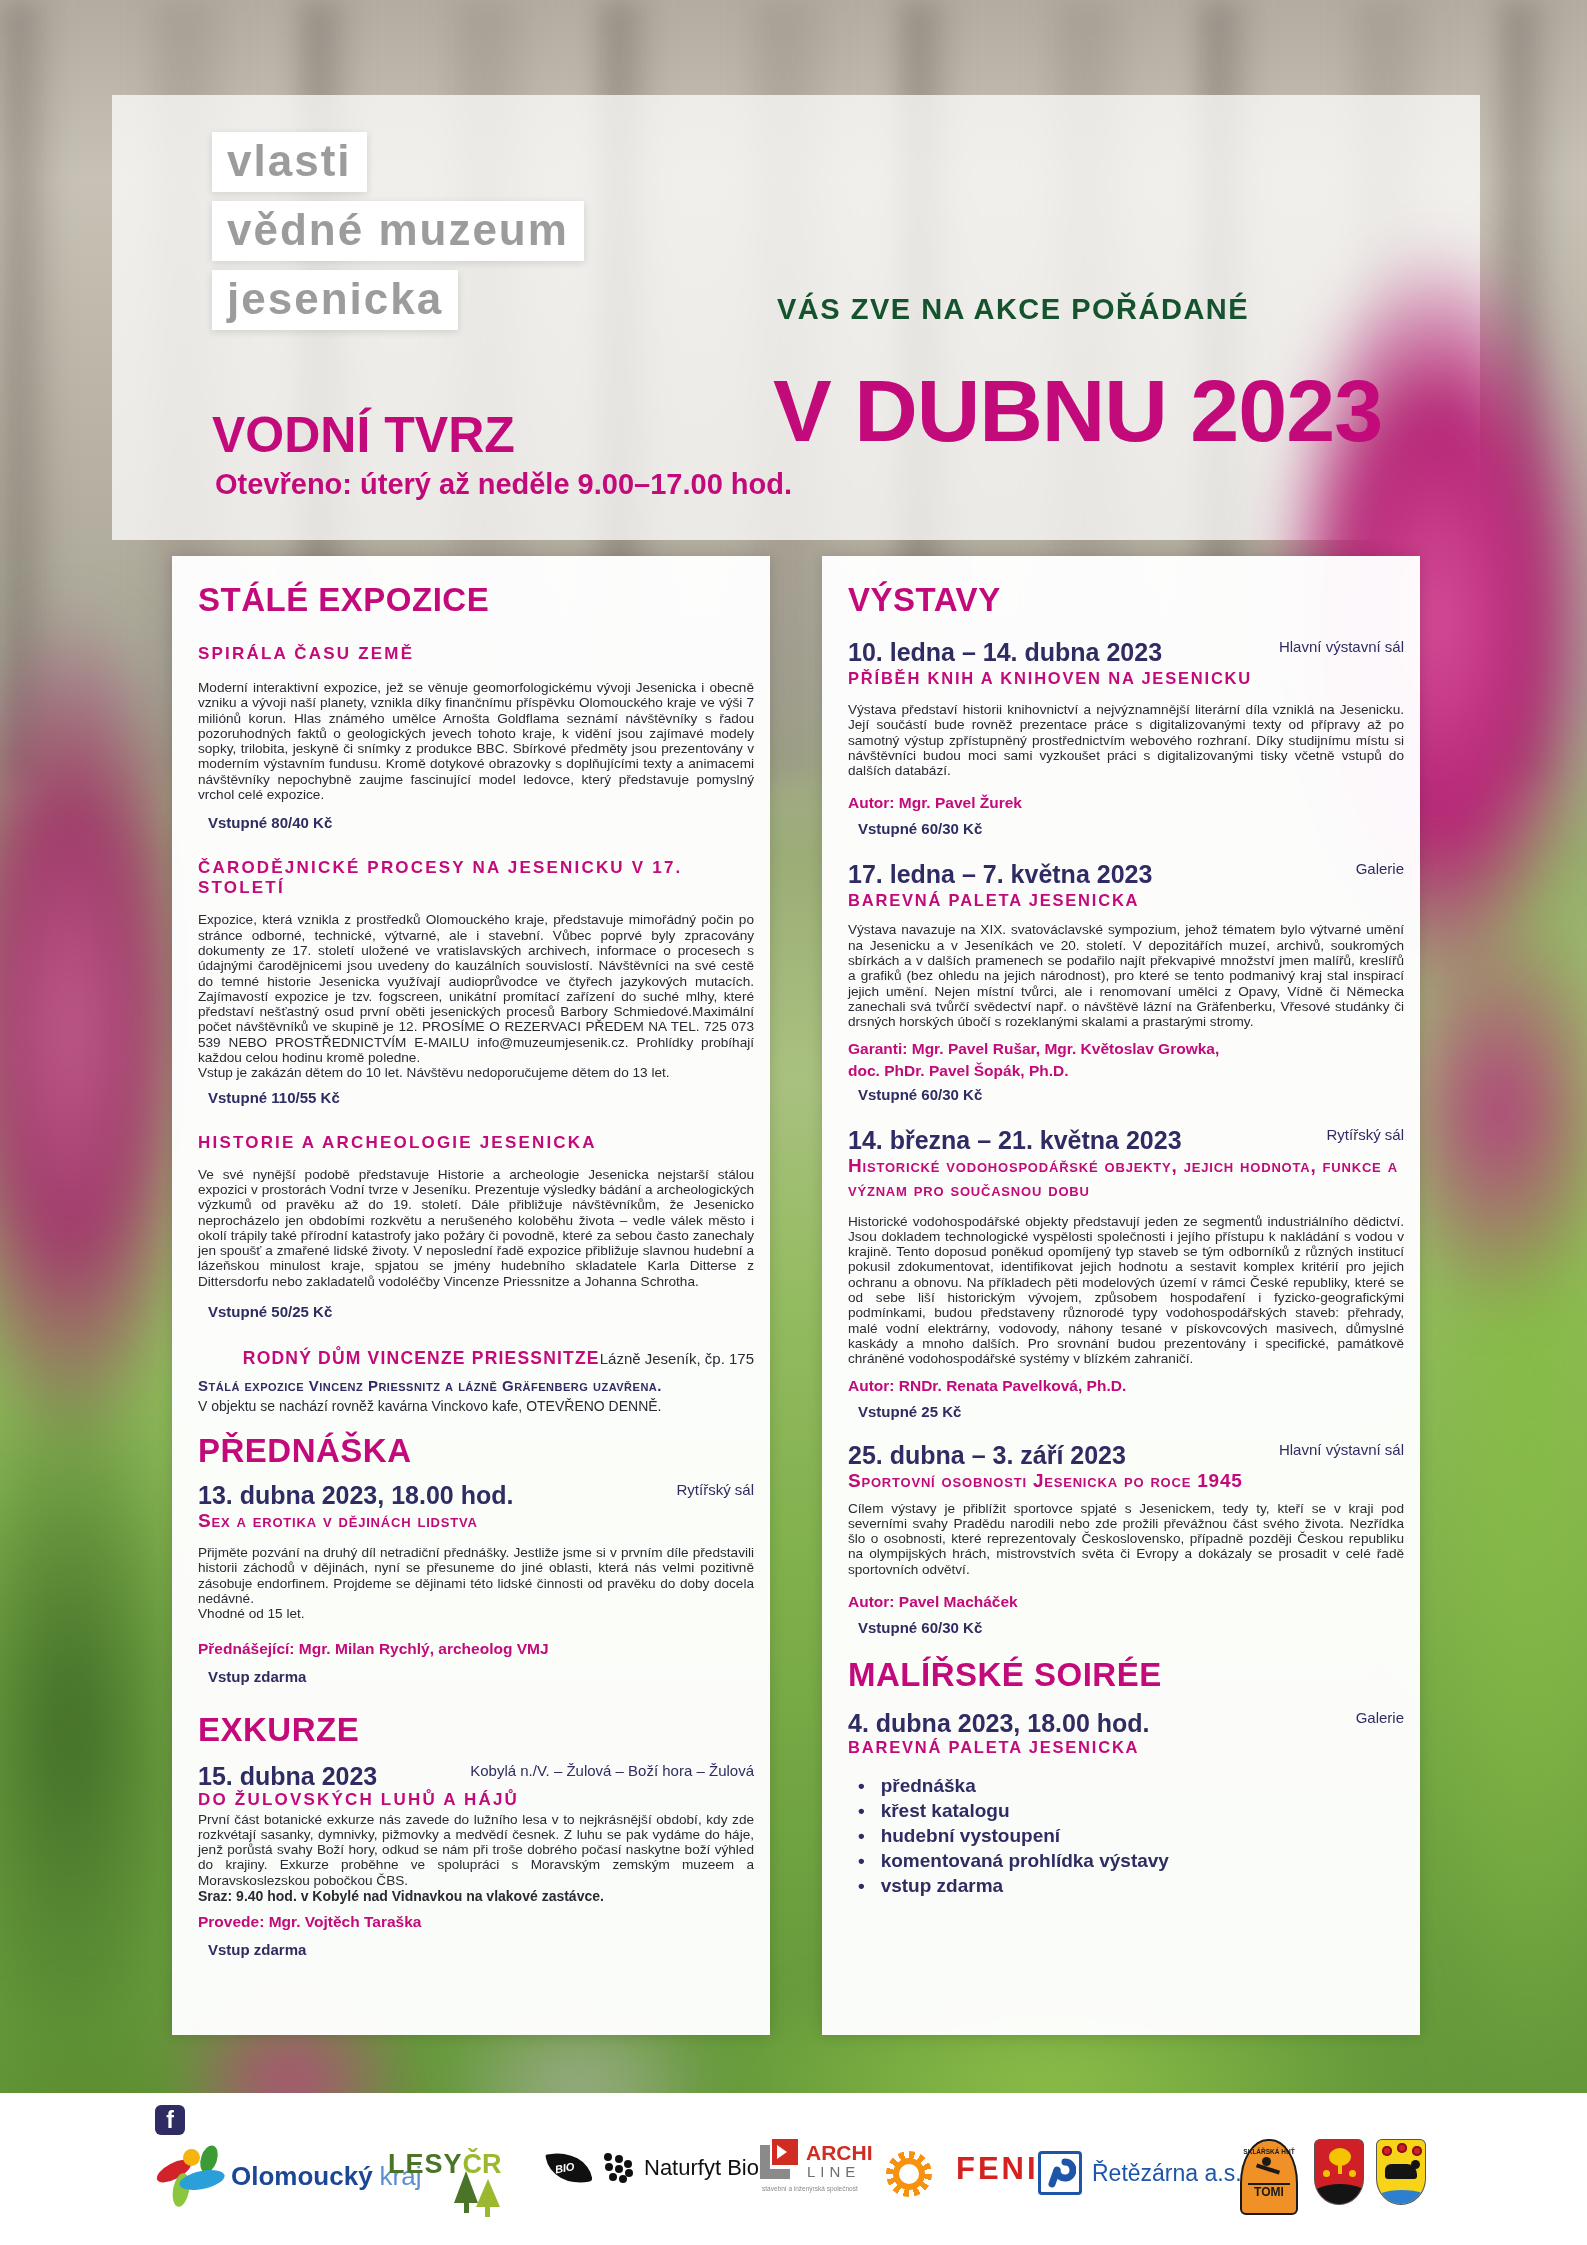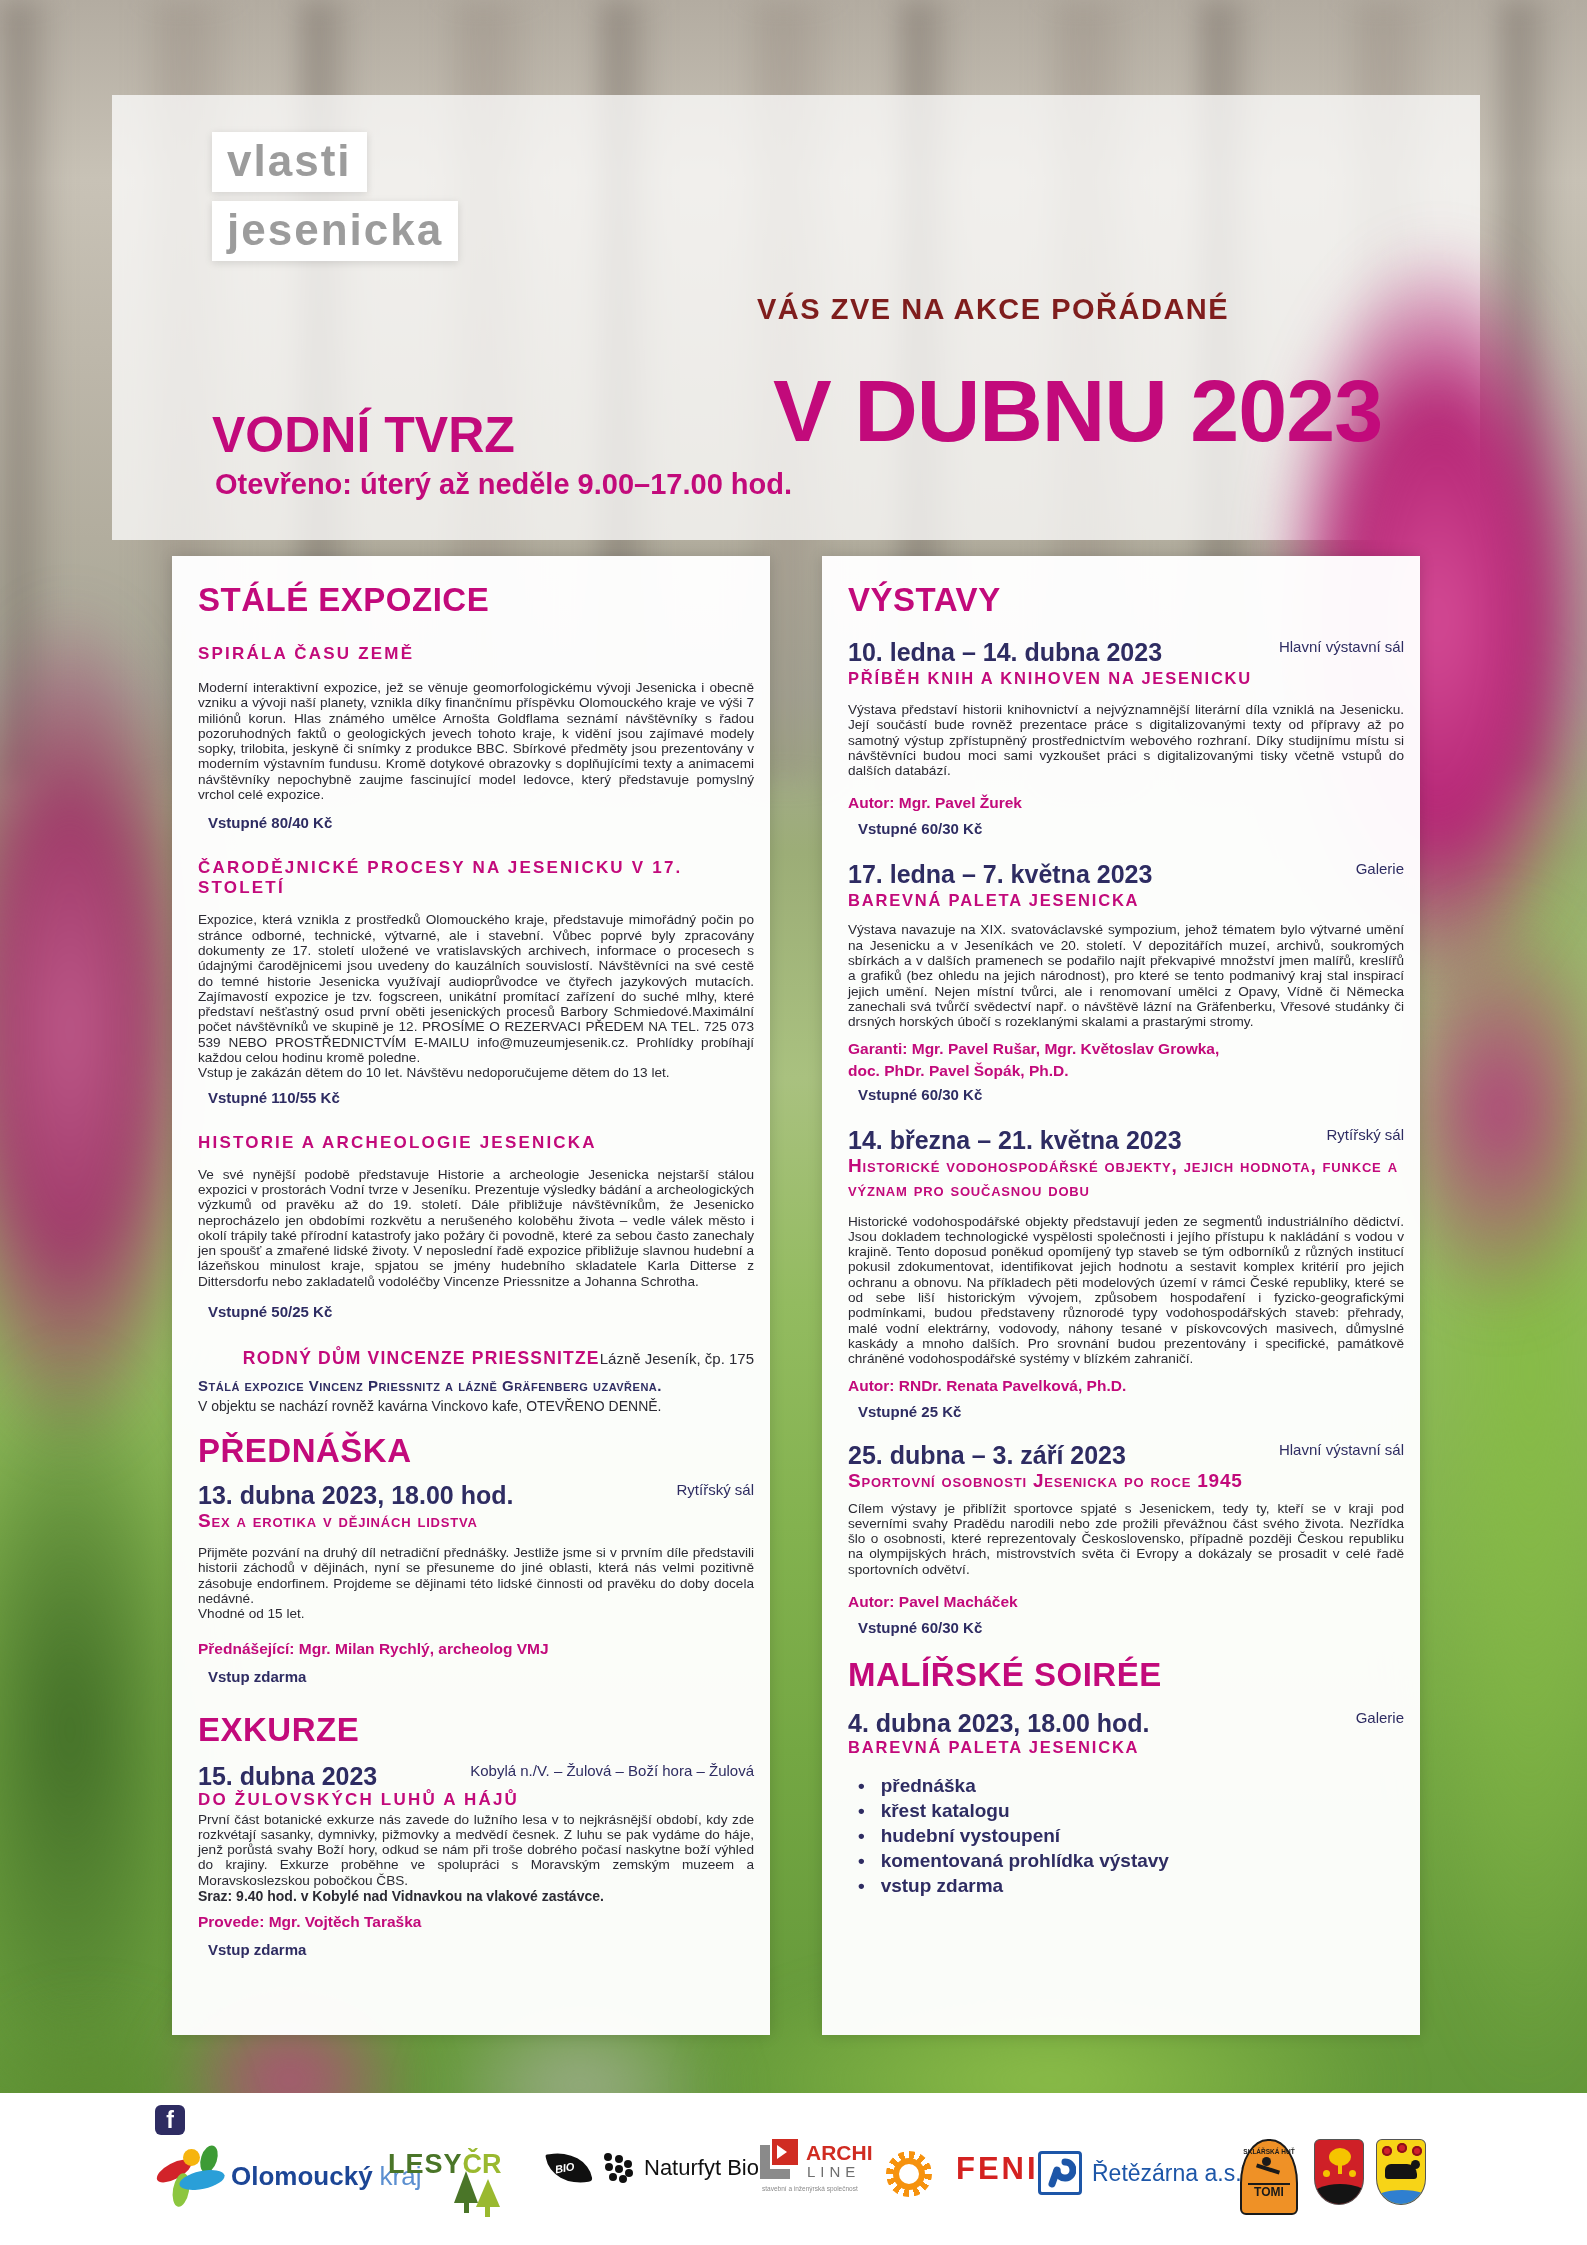--- a/index.html
+++ b/index.html
@@ -35,22 +35,22 @@
      background:radial-gradient(closest-side,#8fc04a 0%,rgba(110,150,60,0) 100%);}
   .b-bot4{left:-40px;top:2000px;width:260px;height:220px;
      background:radial-gradient(closest-side,#5c8c30 0%,rgba(70,110,40,0) 100%);}
   
   .overlay{position:absolute;left:112px;top:95px;width:1368px;height:445px;
      background:rgba(255,255,255,.74);}
   .logo{position:absolute;left:212px;top:132px;}
   .logo .box{display:table;background:#fff;color:#9c9c9c;font-weight:bold;
      font-size:44px;line-height:1;letter-spacing:2px;padding:7px 15px 9px;
      margin-bottom:9px;box-shadow:0 2px 8px rgba(0,0,0,.12);}
-  .invite{position:absolute;left:757px;top:293px;font-size:29px;font-weight:bold;
-     color:#7f1d1d;letter-spacing:1.5px;}
+  .invite{position:absolute;left:777px;top:293px;font-size:29px;font-weight:bold;
+     color:#14532d;letter-spacing:1.5px;}
   .month{position:absolute;left:773px;top:360px;font-size:88px;font-weight:bold;
      color:#c20a7b;letter-spacing:-1px;}
   .venue{position:absolute;left:212px;top:406px;font-size:50px;font-weight:bold;color:#c20a7b;}
   .opening{position:absolute;left:215px;top:468px;font-size:29px;font-weight:bold;color:#c20a7b;}
   
   .col{position:absolute;top:556px;width:598px;height:1479px;box-sizing:border-box;
      background:rgba(255,255,255,.97);padding:26px 16px 0 26px;overflow:hidden;
      box-shadow:0 0 14px rgba(0,0,0,.15);}
   .col-left{left:172px;} .col-right{left:822px;}
   h1{margin:0;font-size:33px;line-height:36px;font-weight:bold;color:#c20a7b;letter-spacing:.5px;}
@@ -185,20 +185,21 @@
     <div class="blob b-bot3"></div>
     <div class="blob b-bot4"></div>
   </div>
 
   <div class="overlay"></div>
   <div class="blob b-flower-right"></div>
   <div class="blob b-flower-right2"></div>
 
   <div class="logo">
     <div class="box">vlasti</div>
+    <div class="box">vědné muzeum</div>
     <div class="box">jesenicka</div>
   </div>
 
   <div class="invite">VÁS ZVE NA AKCE POŘÁDANÉ</div>
   <div class="month">V DUBNU 2023</div>
   <div class="venue">VODNÍ TVRZ</div>
   <div class="opening">Otevřeno: úterý až neděle 9.00–17.00 hod.</div>
 
   <div class="col col-left">
     <h1>STÁLÉ EXPOZICE</h1>

